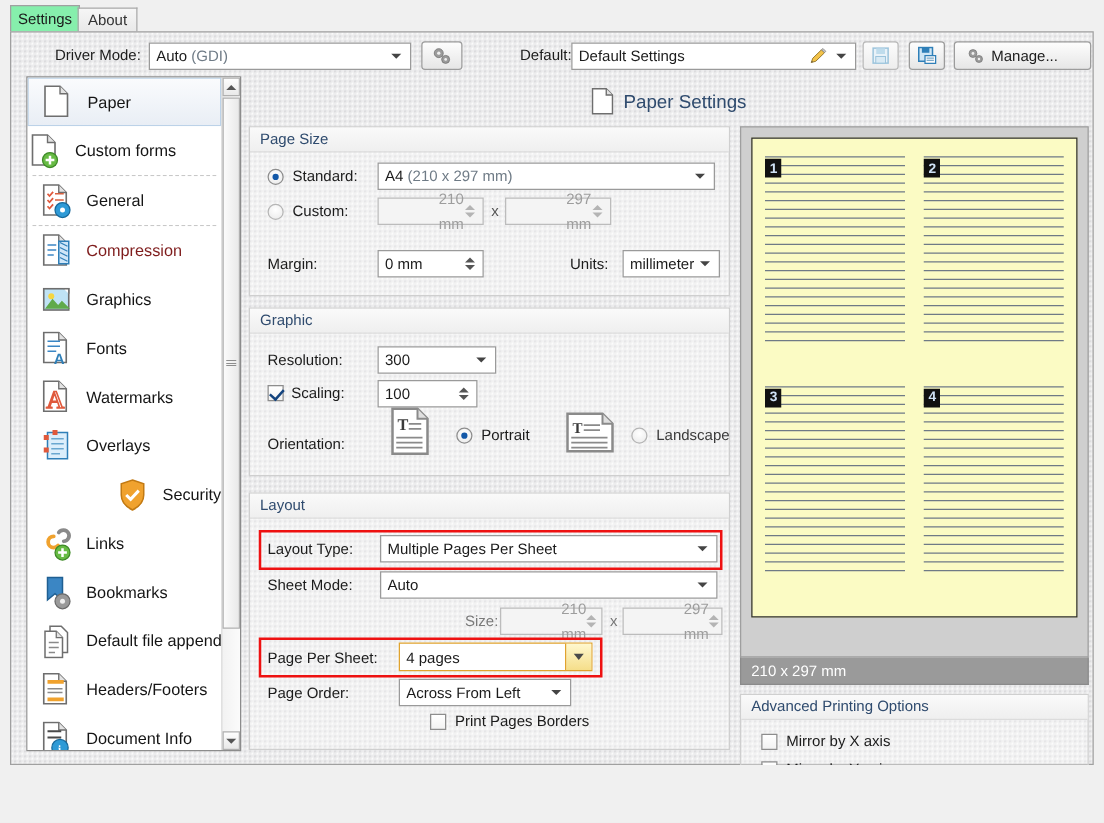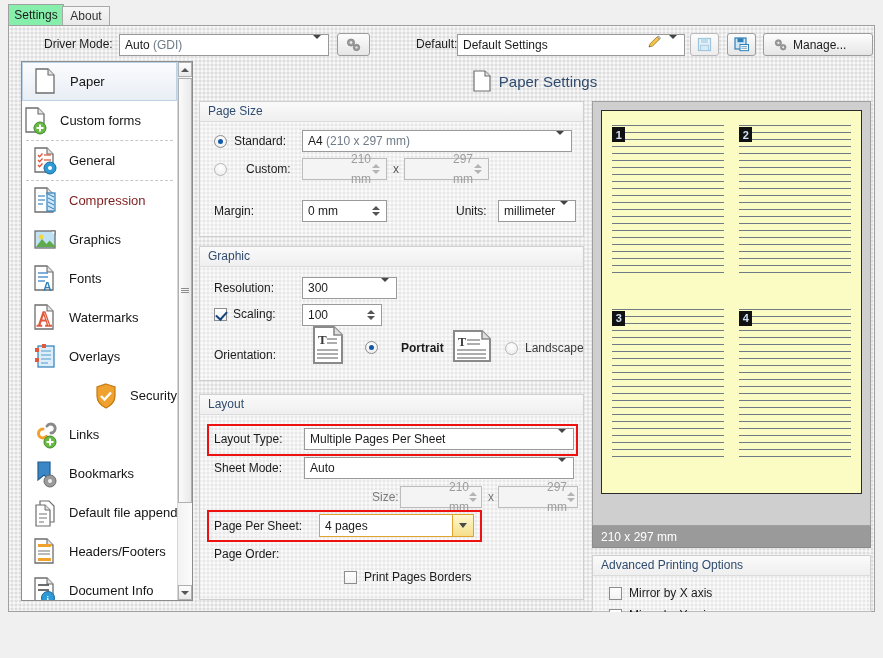--- a/index.html
+++ b/index.html
@@ -16,21 +16,21 @@
     background-image:
       radial-gradient(circle at 1px 1px, rgba(255,255,255,.95) 0.6px, transparent 0.9px),
       radial-gradient(circle at 3px 3px, rgba(160,160,165,.30) 0.6px, transparent 0.9px);
     background-size:4px 4px,4px 4px;
   }
   .combo{
     box-sizing:border-box;
     height:22px;
     border:1px solid #9a9a9a;
     background:#fff;
-    display:flex;align-items:flex-start;
+    display:flex;align-items:center;
     padding:0 0 0 5px;
     font-size:12px;
     position:relative;
   }
   .combo .txt{flex:1;white-space:nowrap;overflow:hidden;line-height:20px;}
   .combo .sub{color:#6f7b86;}
   .arrow{
     width:0;height:0;border-left:4px solid transparent;border-right:4px solid transparent;
     border-top:4px solid #444; margin:0 7px 0 4px;
   }
@@ -398,21 +398,21 @@
       <span class="lbl">Standard:</span>
     </div>
     <div class="combo" style="left:102px;top:28px;width:270px;position:absolute;">
       <span class="txt">
         <span>A4</span>
         <span class="sub">(210 x 297 mm)</span>
       </span>
       <span class="arrow"></span>
     </div>
 
-    <div style="position:absolute;left:14px;top:60px;display:flex;align-items:center;gap:19px;">
+    <div style="position:absolute;left:14px;top:60px;display:flex;align-items:center;gap:7px;">
       <span class="radio off dim"></span>
       <span class="lbl">Custom:</span>
     </div>
     <div class="spin disabled" style="position:absolute;left:102px;top:56px;width:85px;">
       <span class="txt">210 mm</span>
       <span class="spinbtns">
           <i class="up"></i>
           <i class="dn"></i>
         </span>
     </div>
@@ -469,21 +469,21 @@
       <text x="6" y="19" font-family="Liberation Serif, serif" font-size="13" font-weight="bold" fill="#3a3a3a">T</text>
       <g stroke="#8a8a8a" stroke-width="1.4">
         <line x1="15" y1="14" x2="25" y2="14"></line>
           <line x1="15" y1="18" x2="25" y2="18"></line>
         <line x1="5" y1="25" x2="26" y2="25"></line>
           <line x1="5" y1="29" x2="26" y2="29"></line>
           <line x1="5" y1="33" x2="26" y2="33"></line>
       </g>
     </svg>
     <div style="position:absolute;left:360px;top:0;"></div>
-    <div style="position:absolute;left:165px;top:94px;display:flex;align-items:flex-start;gap:23px;font-weight:bold;">
+    <div style="position:absolute;left:165px;top:94px;display:flex;align-items:flex-end;gap:7px;">
       <span class="radio on"></span>
       <span class="lbl">Portrait</span>
     </div>
 
     <svg width="40" height="34" viewBox="0 0 40 34" style="position:absolute;left:252px;top:82px;">
       <path d="M2 2 h28 l8 8 v22 h-36 z" fill="#fff" stroke="#8a8a8a" stroke-width="2"></path>
       <path d="M30 2 v8 h8" fill="#dfdfdf" stroke="#8a8a8a" stroke-width="1.6"></path>
       <text x="6" y="17" font-family="Liberation Serif, serif" font-size="12" font-weight="bold" fill="#3a3a3a">T</text>
       <g stroke="#8a8a8a" stroke-width="1.4">
         <line x1="15" y1="11" x2="28" y2="11"></line>
@@ -536,20 +536,24 @@
     <div style="position:absolute;left:119px;top:119px;width:155px;height:23px;
                 border:1px solid #e0a32e;background:#fff;box-sizing:border-box;display:flex;align-items:center;">
       <span class="txt" style="flex:1;padding-left:5px;font-size:12px;">4 pages</span>
       <span style="width:21px;height:21px;background:linear-gradient(#fff8cf,#f5de8a);
                    border-left:1px solid #e0a32e;display:flex;align-items:center;justify-content:center;box-sizing:border-box;">
         <span style="width:0;height:0;border-left:4px solid transparent;border-right:4px solid transparent;border-top:5px solid #4a4a4a;"></span>
       </span>
     </div>
 
     <span class="lbl" style="position:absolute;left:14px;top:152px;">Page Order:</span>
+    <div class="combo" style="position:absolute;left:119px;top:148px;width:138px;">
+      <span class="txt">Across From Left</span>
+      <span class="arrow"></span>
+    </div>
 
     <div style="position:absolute;left:144px;top:175px;display:flex;align-items:center;gap:7px;">
       <span class="chk"></span>
       <span class="lbl">Print Pages Borders</span>
     </div>
   </div>
 
   <div class="hl" style="left:198px;top:398px;width:371px;height:32px;"></div>
   <div class="hl" style="left:198px;top:484px;width:275px;height:32px;"></div>
 

